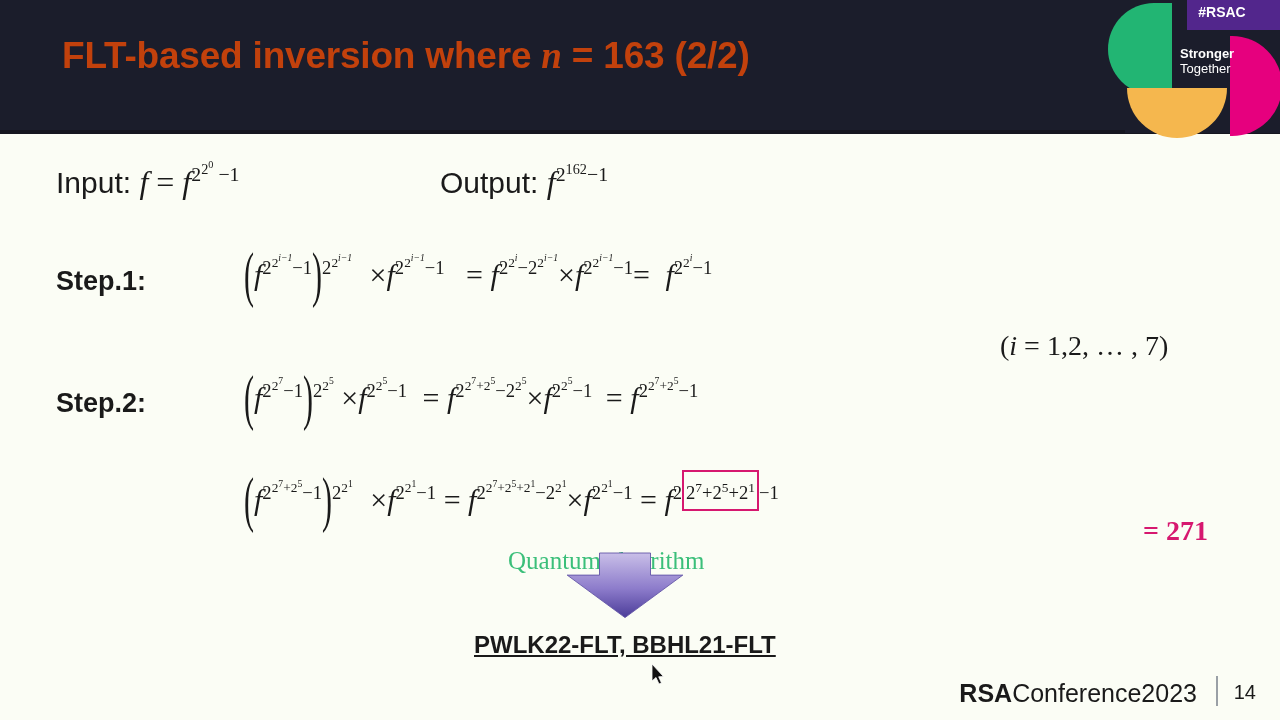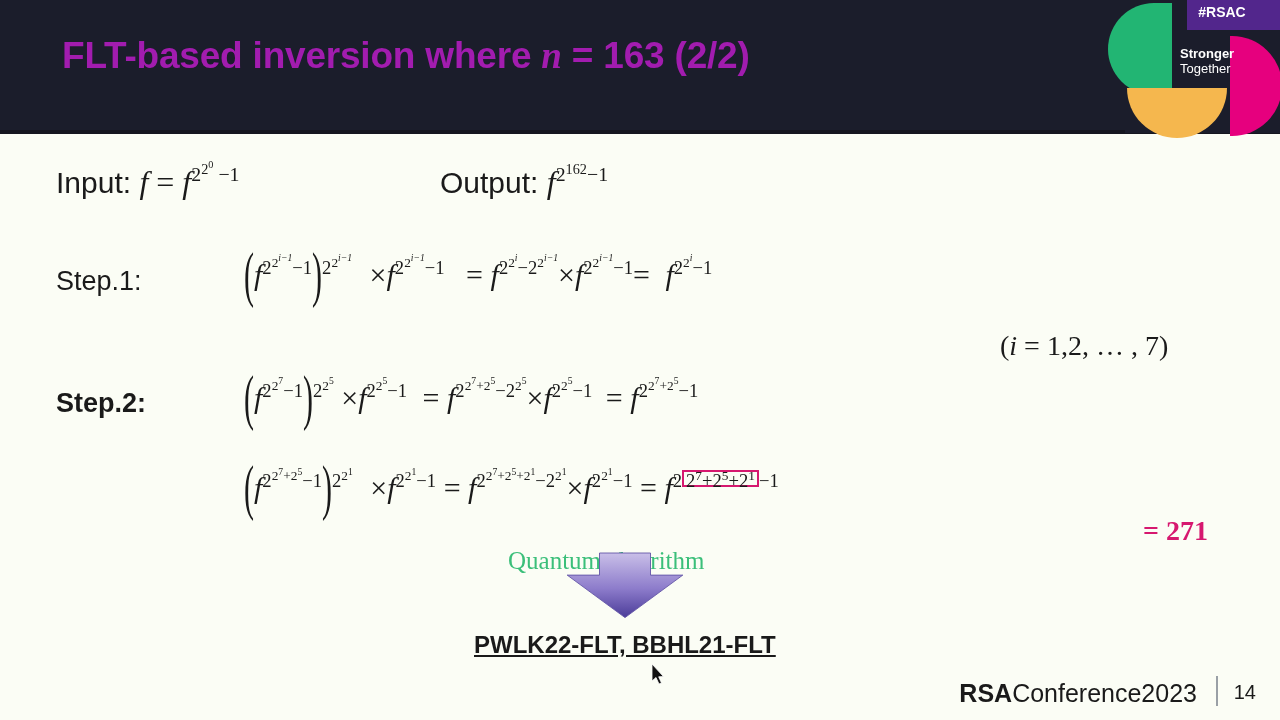--- a/index.html
+++ b/index.html
@@ -9,21 +9,21 @@
     font-family:"Liberation Sans", sans-serif;
     position:relative;
   }
   
   .header{
     position:absolute;left:0;top:0;width:1280px;height:133px;
     background:#1b1d2b;
   }
   .title{
     position:absolute;left:62px;top:34px;
-    color:#a21caf;
+    color:#c2410c;
     font-size:37px;font-weight:bold;
     letter-spacing:-0.2px;
     white-space:nowrap;
   }
   .title .mathvar{font-family:"Liberation Serif", serif;font-style:italic;font-weight:bold;}
   .underline-strip{
     position:absolute;left:0;top:130px;width:1280px;height:4px;background:#15161f;
   }
   
   .logo{
@@ -48,21 +48,21 @@
   .paren{
     font-family:"Liberation Serif", serif;
     font-size:1em;
     display:inline-block;
     transform:scaleY(2.05);
     transform-origin:center;
     font-weight:300;
   }
   .pink-box{
     border:2px solid #d6186f;
-    padding:4px 2px;
+    padding:16px 2px;
     display:inline-block;
   }
   .eq162{
     position:absolute;left:1143px;top:515px;
     font-family:"Liberation Serif", serif;
     color:#d6186f;font-size:28px;font-weight:bold;white-space:nowrap;
   }
   
   .arrow-wrap{position:absolute;left:560px;top:552px;width:170px;height:74px;}
   .quantum{
@@ -120,21 +120,21 @@
   </span>
 </div>
 
 <div class="lbl" style="left:440px;top:164px;font-size:30px;">
   <span>Output:</span>
   <span class="math" style="position:static;font-size:32px;">
     <span class="mi">f</span><sup>2<sup>162</sup>−1</sup>
   </span>
 </div>
 
-<div class="lbl" style="left:56px;top:266px;font-size:27px;font-weight:normal;">Step.1:</div>
+<div class="lbl" style="left:56px;top:266px;font-size:27px;font-weight:bold;">Step.1:</div>
 
 <div class="math" style="left:244px;top:258px;font-size:30px;">
   <span class="paren">(</span><span class="mi">f</span><sup>2<sup>2<sup class="mi">i−1</sup></sup>−1</sup><span class="paren">)</span><sup>2<sup>2<sup class="mi">i−1</sup></sup></sup>
   <span style="display:inline-block;width:10px;"></span>×<span class="mi">f</span><sup>2<sup>2<sup class="mi">i−1</sup></sup>−1</sup>
   <span style="display:inline-block;width:14px;"></span>= <span class="mi">f</span><sup>2<sup>2<sup class="mi">i</sup></sup>−2<sup>2<sup class="mi">i−1</sup></sup></sup>×<span class="mi">f</span><sup>2<sup>2<sup class="mi">i−1</sup></sup>−1</sup>=
   <span style="display:inline-block;width:8px;"></span><span class="mi">f</span><sup>2<sup>2<sup class="mi">i</sup></sup>−1</sup>
 </div>
 
 <div class="math" style="left:1000px;top:330px;font-size:28px;">
   (<span class="mi">i</span> = 1,2, … , 7)

